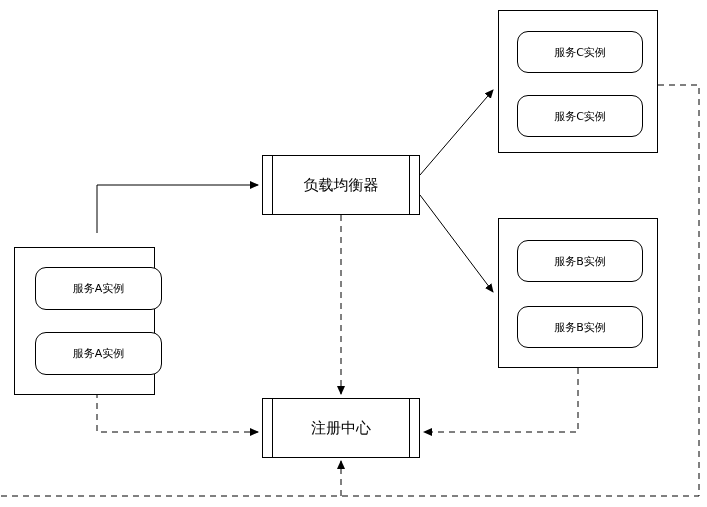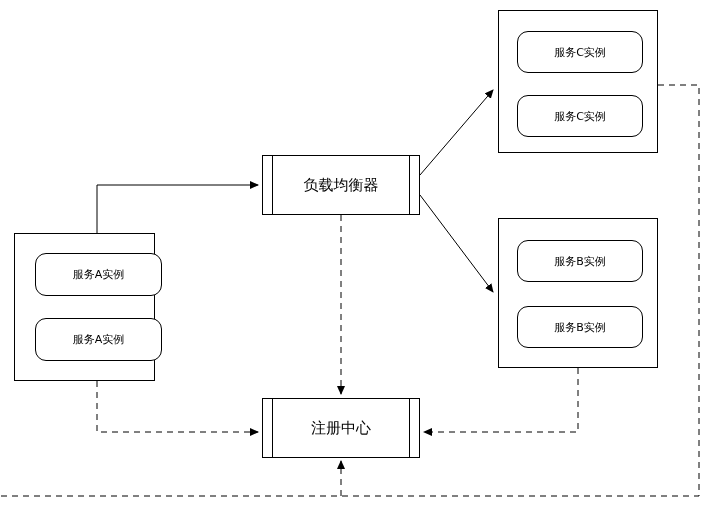--- a/index.html
+++ b/index.html
@@ -51,21 +51,21 @@
     content: "";
     position: absolute;
     top: 0; bottom: 0;
     width: 0;
     border-left: 1px solid #000000;
   }
   .process::before { left: 9px; }
   .process::after { right: 9px; }
 
   
-  .group-a { left: 14px;  top: 233px; width: 141px; height: 148px; }
+  .group-a { left: 14px;  top: 247px; width: 141px; height: 148px; }
   .group-a .inst1 { left: 20px; top: 19px; width: 127px; height: 43px; }
   .group-a .inst2 { left: 20px; top: 84px; width: 127px; height: 43px; }
 
   .group-c { left: 498px; top: 10px;  width: 160px; height: 143px; }
   .group-c .inst1 { left: 18px; top: 20px; width: 126px; height: 42px; }
   .group-c .inst2 { left: 18px; top: 84px; width: 126px; height: 42px; }
 
   .group-b { left: 498px; top: 218px; width: 160px; height: 150px; }
   .group-b .inst1 { left: 18px; top: 21px; width: 126px; height: 42px; }
   .group-b .inst2 { left: 18px; top: 87px; width: 126px; height: 42px; }

